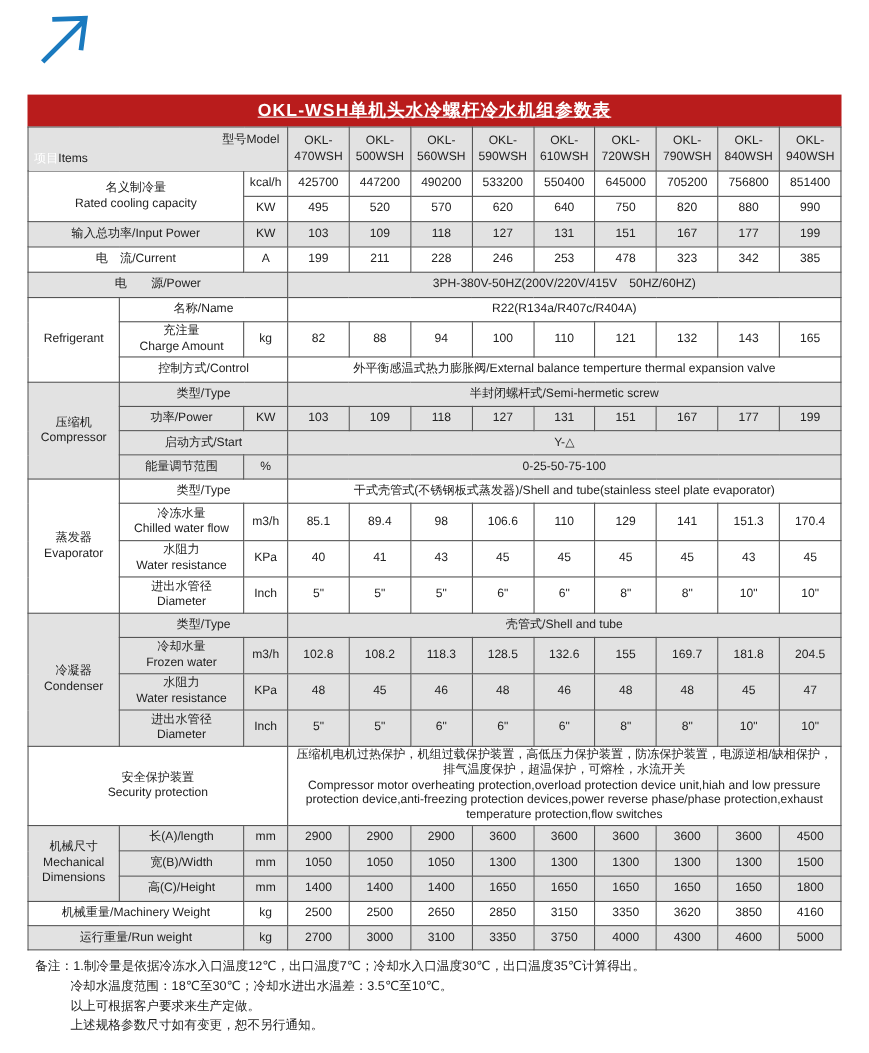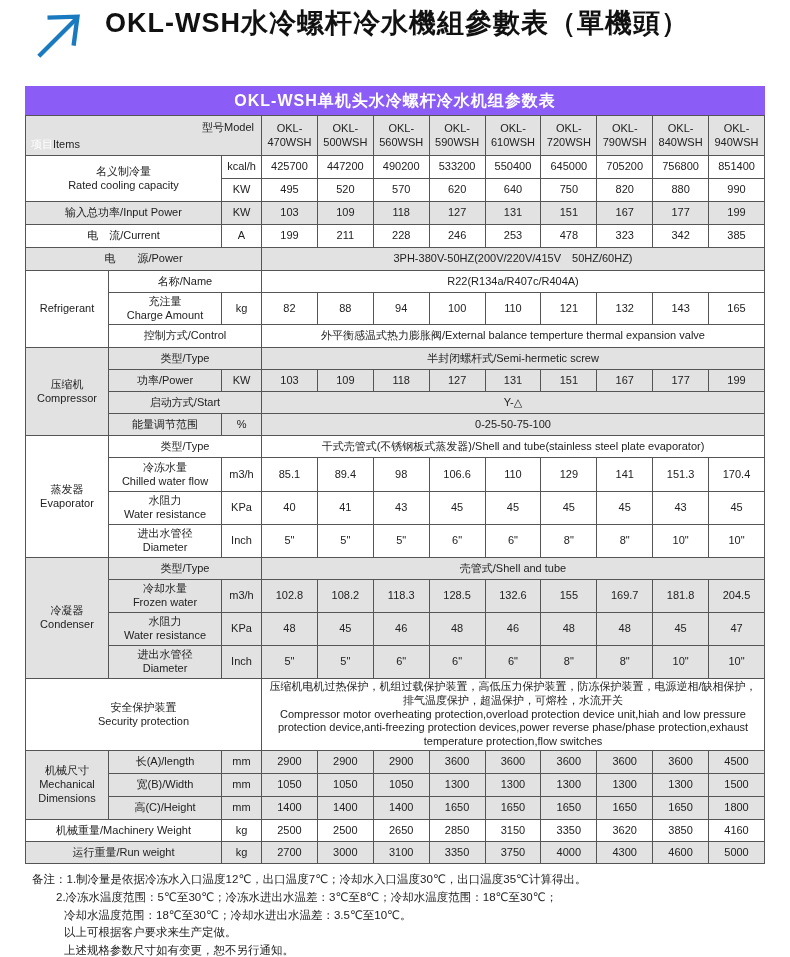--- a/index.html
+++ b/index.html
@@ -10,22 +10,22 @@
   }
   .page{padding:0 25px;}
   
   .doc-header{display:flex;align-items:flex-start;padding-top:6px;height:80px;}
   .logo{width:58px;height:58px;margin-left:8px;margin-right:14px;flex:0 0 auto;}
   .titles{padding-top:2px;}
   .title-zh{font-size:27px;font-weight:bold;letter-spacing:1px;line-height:1.15;color:#111;}
   .title-en{font-size:17px;color:#1a1a1a;margin-top:2px;}
   
   .banner{
-    height:29px;line-height:29px;background:#8b5cf6;color:#ffffff;
-    text-align:center;font-size:16px;font-weight:bold;letter-spacing:1px;
+    height:29px;line-height:29px;background:#b91c1c;color:#ffffff;
+    text-align:center;font-size:16px;font-weight:bold;letter-spacing:1px;text-decoration:underline;
   }
   
   table.spec{border-collapse:collapse;table-layout:fixed;width:740px;font-size:11px;}
   table.spec td{
     border:1px solid #555;text-align:center;vertical-align:middle;
     padding:1px 2px;line-height:1.25;color:#222;overflow:hidden;
   }
   tr.bg-g>td{background:#e2e2e2;}
   tr.bg-w>td{background:#ffffff;}
   td.model{font-size:11px;font-weight:normal;}
@@ -54,21 +54,20 @@
 <body>
 
 <div class="page">
 
   <div class="doc-header">
     <svg class="logo" viewBox="0 0 60 60">
       <path d="M6 52 L44 14" stroke="#1a7abf" stroke-width="4.5" fill="none"></path>
       <path d="M15 12 L46 11 L42 41" stroke="#1a7abf" stroke-width="4.5" fill="none" stroke-linejoin="miter"></path>
     </svg>
     <div class="titles">
-      <div class="title-zh">OKL-WSH水冷螺杆冷水機組參數表（單機頭）</div>
     </div>
   </div>
 
   <div class="banner">OKL-WSH单机头水冷螺杆冷水机组参数表</div>
 
   <table class="spec">
     <colgroup id="cols">
         <col style="width: 83px;">
         <col style="width: 113px;">
         <col style="width: 40px;">
@@ -811,19 +810,18 @@
           </td>
           <td class="v">
             <div>5000</div>
           </td>
         </tr>
       </tbody>
   </table>
 
   <div class="notes" id="notes">
       <div class="note-line ind0">备注：1.制冷量是依据冷冻水入口温度12℃，出口温度7℃；冷却水入口温度30℃，出口温度35℃计算得出。</div>
-      <div class="note-line ind1">2.冷冻水温度范围：5℃至30℃；冷冻水进出水温差：3℃至8℃；冷却水温度范围：18℃至30℃；</div>
       <div class="note-line ind2">冷却水温度范围：18℃至30℃；冷却水进出水温差：3.5℃至10℃。</div>
       <div class="note-line ind2">以上可根据客户要求来生产定做。</div>
       <div class="note-line ind2">上述规格参数尺寸如有变更，恕不另行通知。</div>
     </div>
 
 </div>
 
 </body></html>

